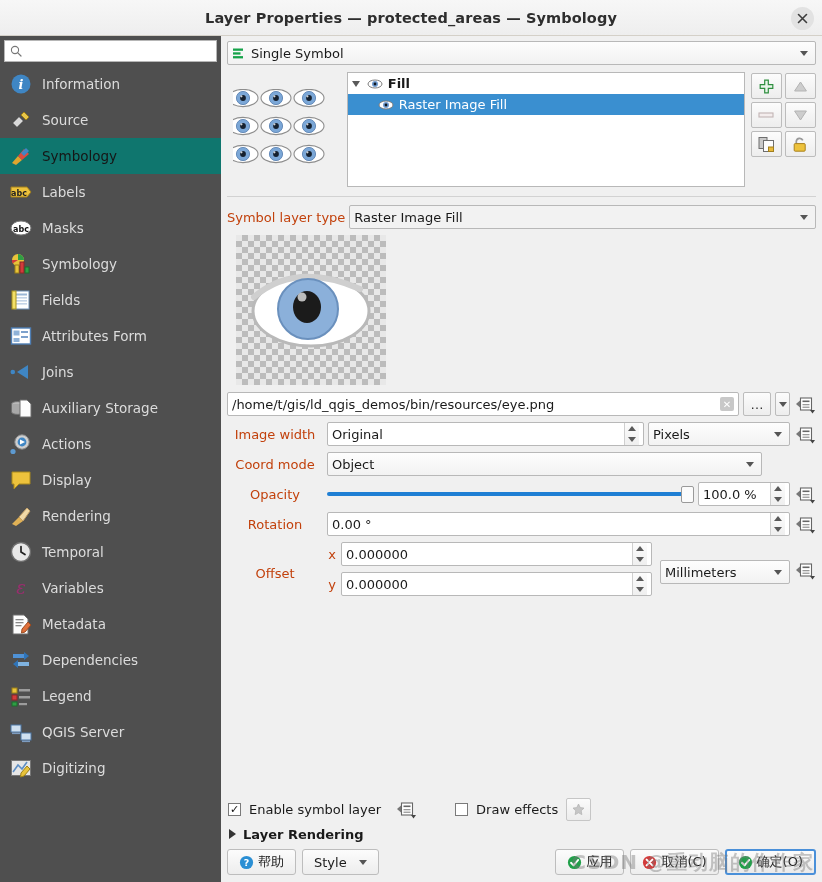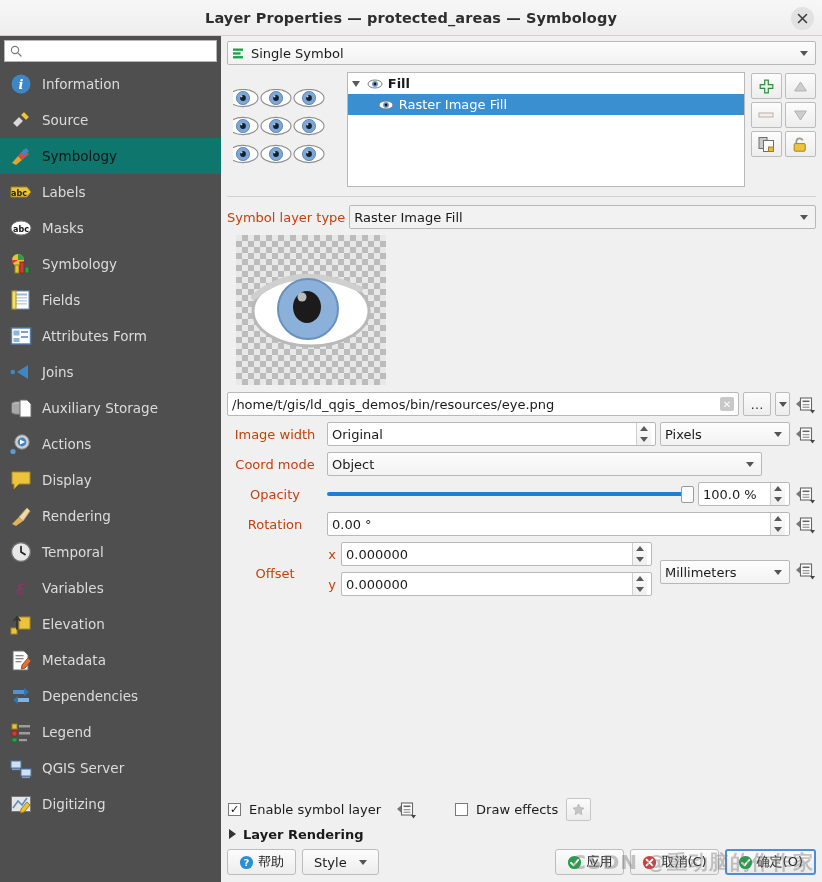--- a/index.html
+++ b/index.html
@@ -351,28 +351,20 @@
             <circle cx="11" cy="11" r="9.5" fill="#e8e8e8" stroke="#6f6f6f" stroke-width="1.4"></circle>
             <path d="M11 5.5 V11 L15 13.5" stroke="#222" stroke-width="1.7" fill="none" stroke-linecap="round"></path>
           </svg>
           <span>Temporal</span>
         </div>
         <div class="nav-item">
           <svg class="nav-ico" viewBox="0 0 22 22">
             <text x="11" y="17" font-size="18" text-anchor="middle" fill="#9b2d6f" font-family="DejaVu Serif, serif" font-style="italic">ε</text>
           </svg>
           <span>Variables</span>
-        </div>
-        <div class="nav-item">
-          <svg class="nav-ico" viewBox="0 0 22 22">
-            <rect x="9" y="4" width="11" height="12" fill="#edc23c" stroke="#a9891d"></rect>
-            <rect x="1" y="15" width="6" height="6" fill="#edc23c" stroke="#a9891d"></rect>
-            <path d="M7 16 V4 M4 7.5 L7 4 L10 7.5" stroke="#333" stroke-width="1.6" fill="none" stroke-linecap="round"></path>
-          </svg>
-          <span>Elevation</span>
         </div>
         <div class="nav-item">
           <svg class="nav-ico" viewBox="0 0 22 22">
             <path d="M3 2 h11 l4 4 v15 H3 Z" fill="#fdfdfd" stroke="#6f6f6f"></path>
             <rect x="5.5" y="6" width="8" height="1.3" fill="#888"></rect>
             <rect x="5.5" y="9" width="8" height="1.3" fill="#888"></rect>
             <rect x="5.5" y="12" width="6" height="1.3" fill="#888"></rect>
             <path d="M12 16 L18 9 L21 12 L15 19 L11.5 20 Z" fill="#e0703a" stroke="#9c4a1e"></path>
           </svg>
           <span>Metadata</span>
@@ -556,21 +548,21 @@
 
       <div class="row">
         <span class="lbl w95">Image width</span>
         <div class="field" style="flex:1">
           <span>Original</span>
           <span class="spin">
               <i class="up"></i>
               <i class="dn"></i>
             </span>
         </div>
-        <div class="combo" style="width:130px">
+        <div class="combo" style="width:142px">
           <span>Pixels</span>
           <i class="arrow"></i>
         </div>
         <svg class="dd-override" viewBox="0 0 22 20">
           <path d="M2 10 L6 6.5 L6 13.5 Z" fill="#777"></path>
           <rect x="6.5" y="4" width="11" height="12" fill="#fff" stroke="#666" stroke-width="1.1"></rect>
           <rect x="8.5" y="6.5" width="7" height="1.6" fill="#666"></rect>
           <rect x="8.5" y="10" width="7" height="1.3" fill="#999"></rect>
           <rect x="8.5" y="12.6" width="7" height="1.3" fill="#999"></rect>
           <path d="M16 16 L21 16 L18.5 19.5 Z" fill="#444"></path>

